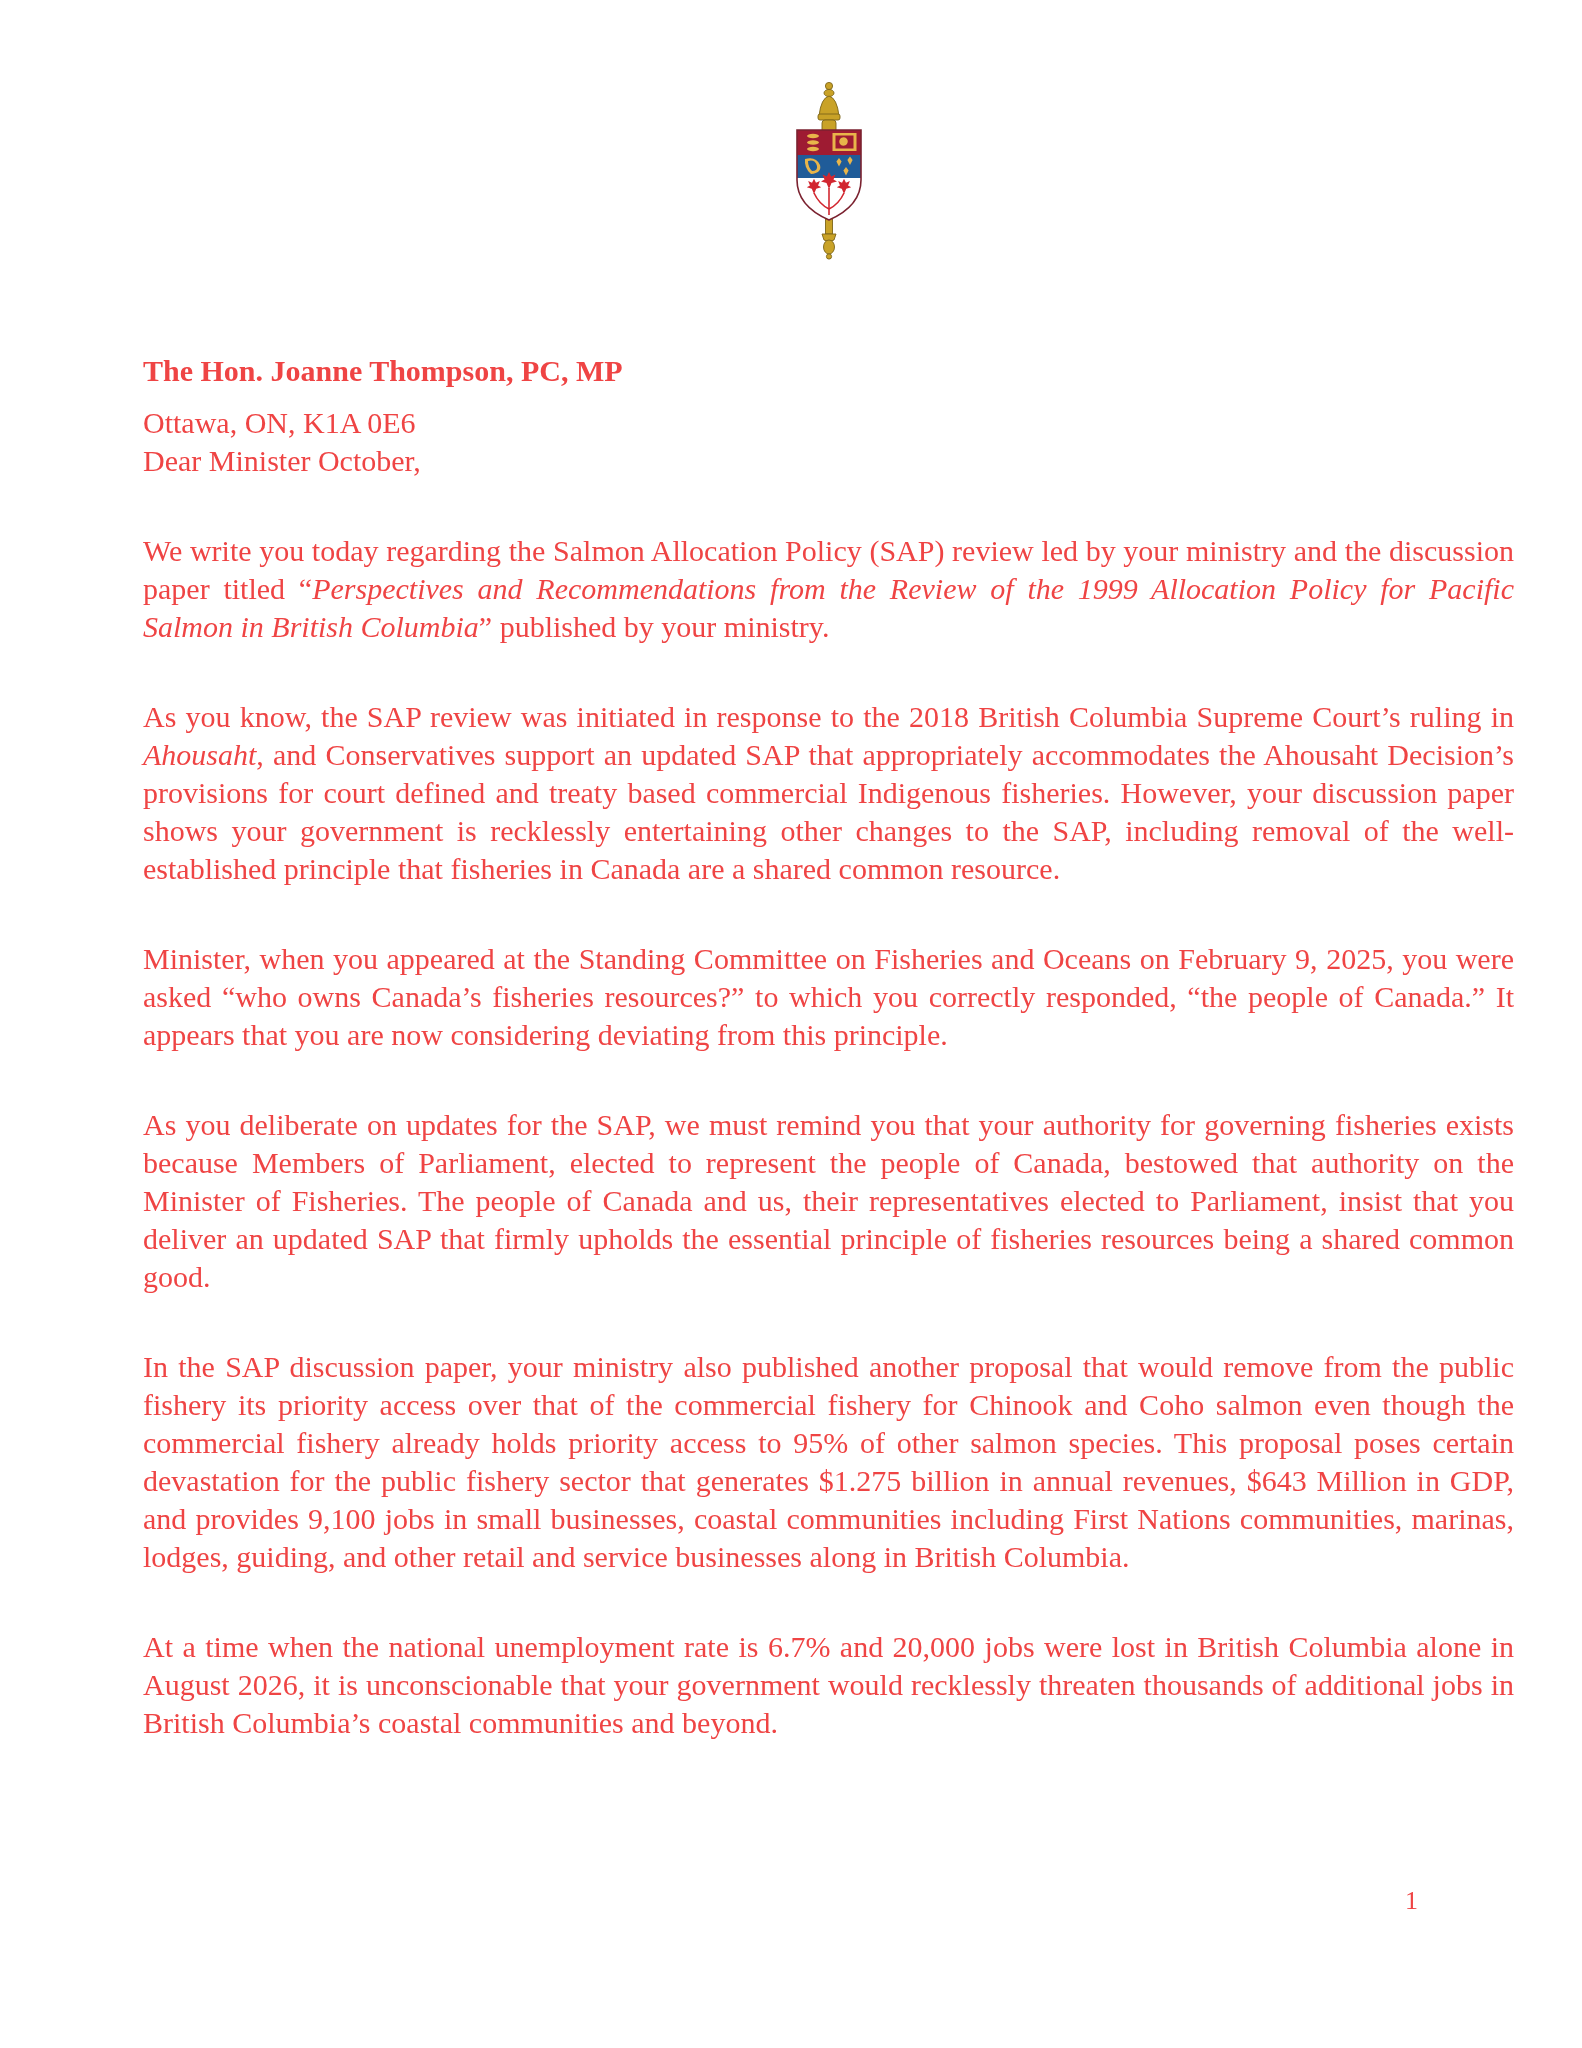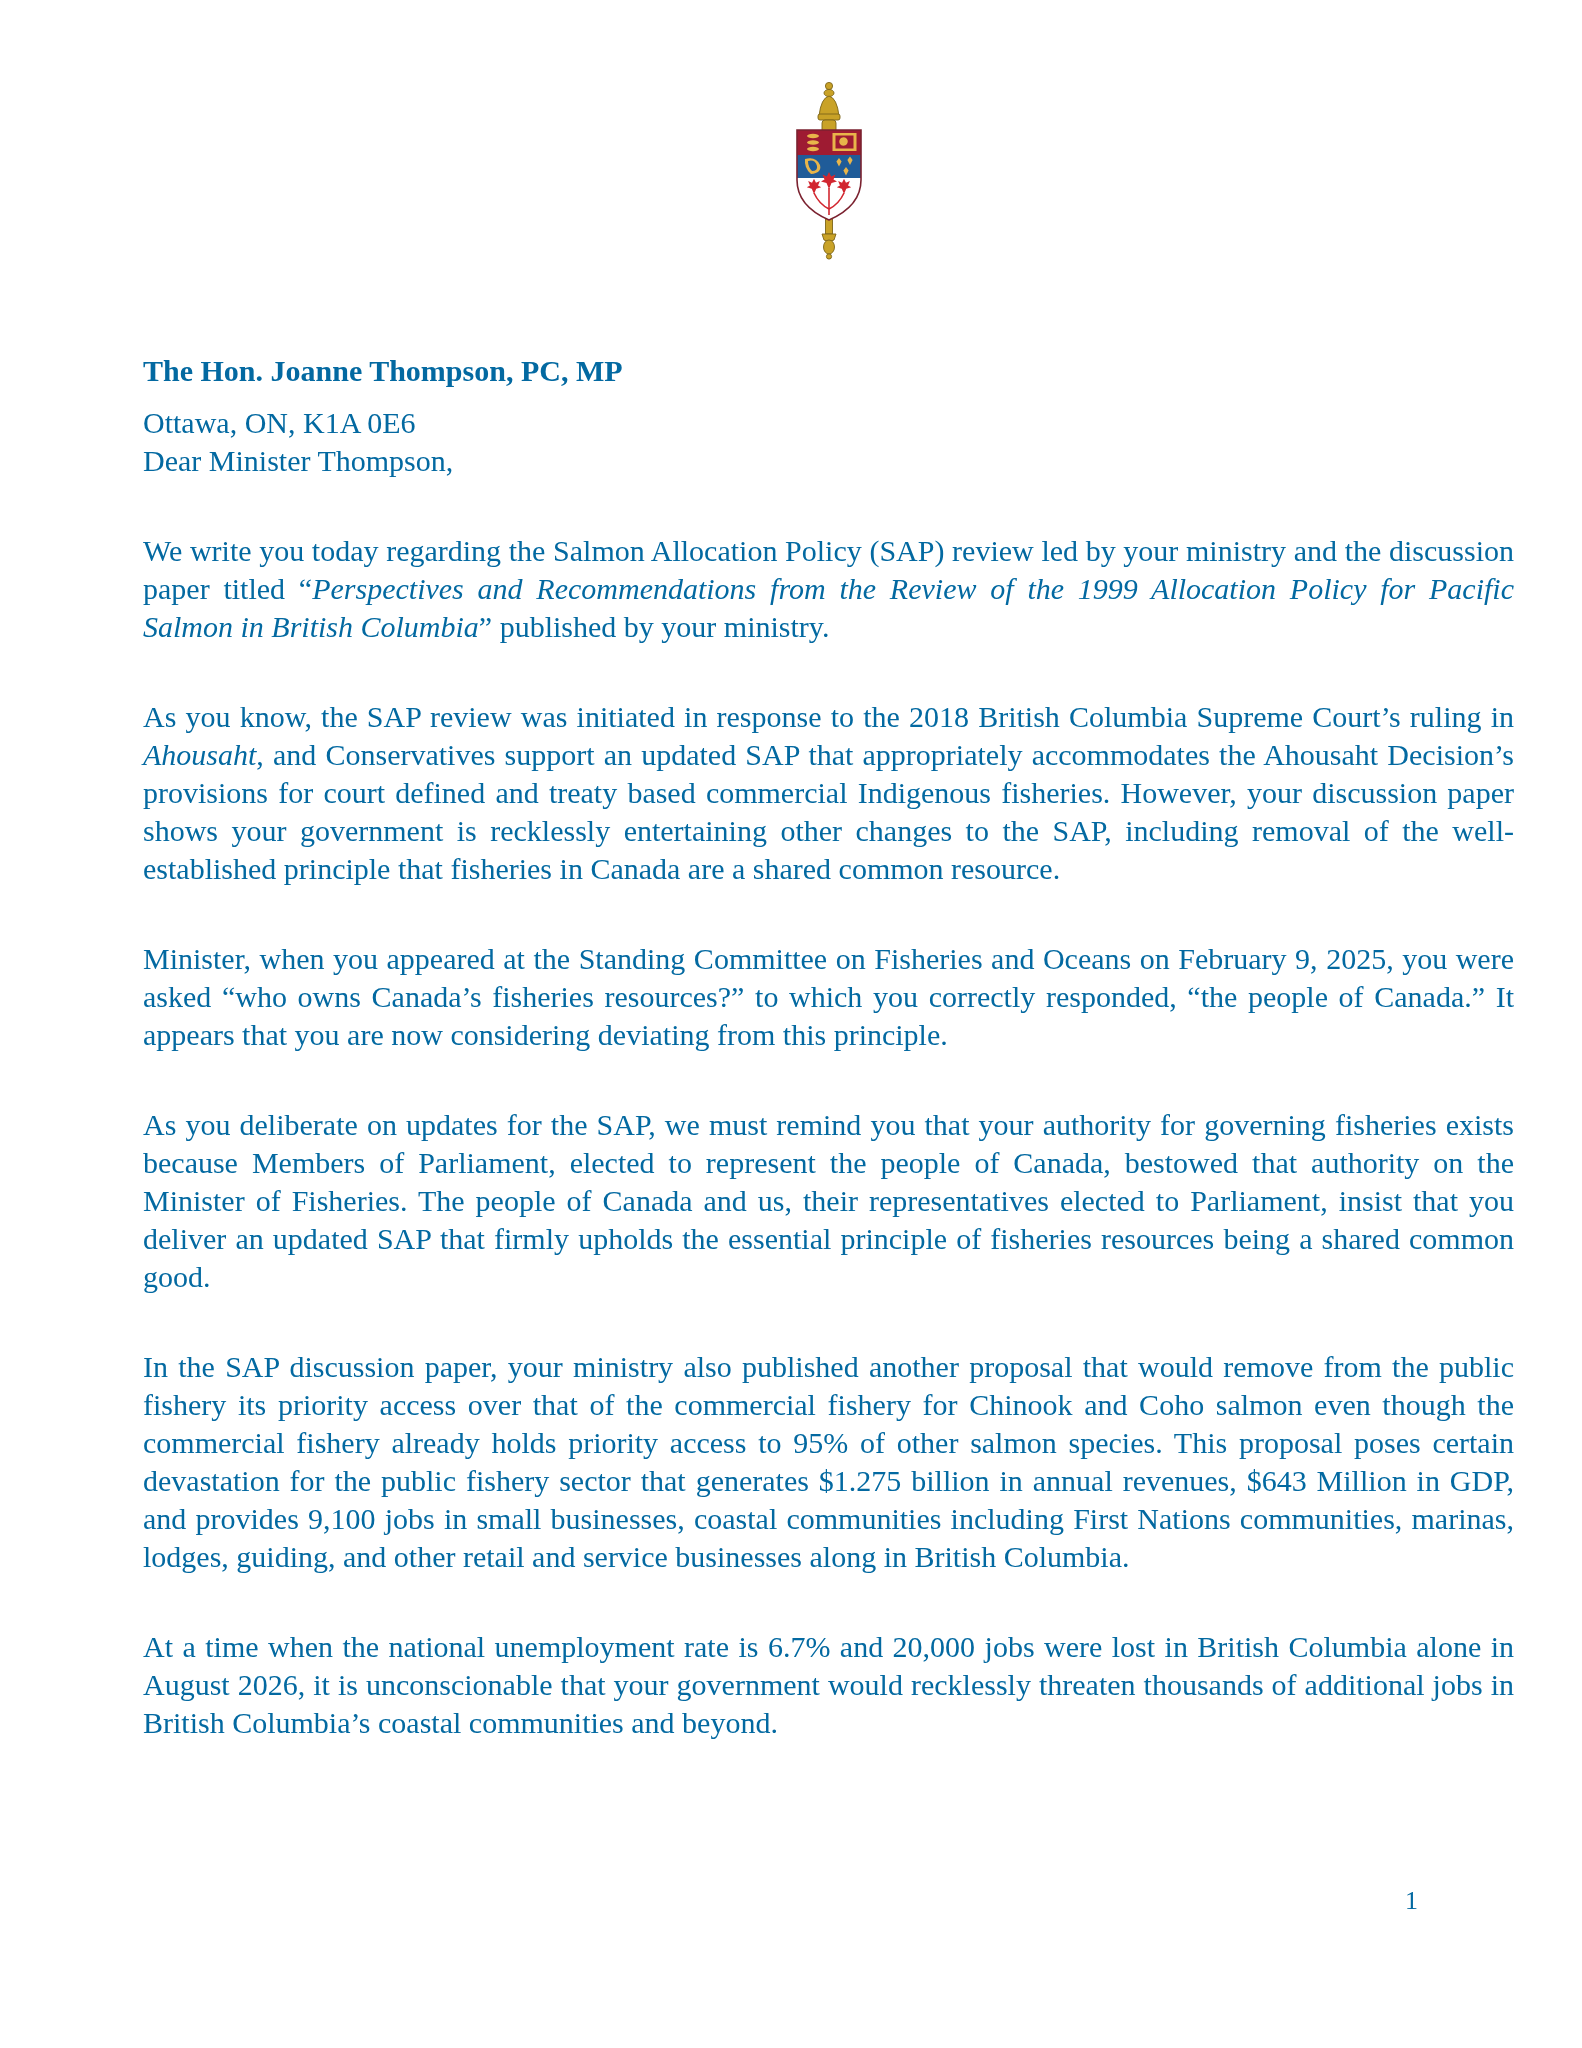--- a/index.html
+++ b/index.html
@@ -9,21 +9,21 @@
   }
   .page {
     position: relative;
     width: 1582px;
     height: 2048px;
     box-sizing: border-box;
     background: #ffffff;
     font-family: "Liberation Serif", "DejaVu Serif", serif;
     font-size: 30px;
     line-height: 38px;
-    color: #0369a1;
+    color: #ef4444;
     padding: 0 68px 0 143px;
     overflow: hidden;
   }
   .crest-wrap {
     padding-top: 78px;
     text-align: center;
     height: 187px;
   }
   .recipient {
     margin-top: 87px;
@@ -116,21 +116,21 @@
       <path d="M18,52 L82,52 L82,102 Q82,128 50,142 Q18,128 18,102 Z" fill="none" stroke="#7B2230" stroke-width="1.6"></path>
     </svg>
   </div>
 
   <div class="recipient">
     <div class="recipient-name">The Hon. Joanne Thompson, PC, MP</div>
     <div>Ottawa, ON, K1A 0E6</div>
   </div>
 
 
-  <div class="salutation">Dear Minister Thompson,</div>
+  <div class="salutation">Dear Minister October,</div>
 
   <div>
     <p class="body-para"><span>We write you today regarding the Salmon Allocation Policy (SAP) review led by your ministry and the discussion paper titled “</span><span class="italic">Perspectives and Recommendations from the Review of the 1999 Allocation Policy for Pacific Salmon in British Columbia</span><span>” published by your ministry.</span></p>
     <p class="body-para"><span>As you know, the SAP review was initiated in response to the 2018 British Columbia Supreme Court’s ruling in </span><span class="italic">Ahousaht</span><span>, and Conservatives support an updated SAP that appropriately accommodates the Ahousaht Decision’s provisions for court defined and treaty based commercial Indigenous fisheries. However, your discussion paper shows your government is recklessly entertaining other changes to the SAP, including removal of the well-established principle that fisheries in Canada are a shared common resource.</span></p>
     <p class="body-para"><span>Minister, when you appeared at the Standing Committee on Fisheries and Oceans on February 9, 2025, you were asked “who owns Canada’s fisheries resources?” to which you correctly responded, “the people of Canada.” It appears that you are now considering deviating from this principle.</span></p>
     <p class="body-para"><span>As you deliberate on updates for the SAP, we must remind you that your authority for governing fisheries exists because Members of Parliament, elected to represent the people of Canada, bestowed that authority on the Minister of Fisheries. The people of Canada and us, their representatives elected to Parliament, insist that you deliver an updated SAP that firmly upholds the essential principle of fisheries resources being a shared common good.</span></p>
     <p class="body-para"><span>In the SAP discussion paper, your ministry also published another proposal that would remove from the public fishery its priority access over that of the commercial fishery for Chinook and Coho salmon even though the commercial fishery already holds priority access to 95% of other salmon species. This proposal poses certain devastation for the public fishery sector that generates $1.275 billion in annual revenues, $643 Million in GDP, and provides 9,100 jobs in small businesses, coastal communities including First Nations communities, marinas, lodges, guiding, and other retail and service businesses along in British Columbia.</span></p>
     <p class="body-para"><span>At a time when the national unemployment rate is 6.7% and 20,000 jobs were lost in British Columbia alone in August 2026, it is unconscionable that your government would recklessly threaten thousands of additional jobs in British Columbia’s coastal communities and beyond.</span></p>
   </div>
 

